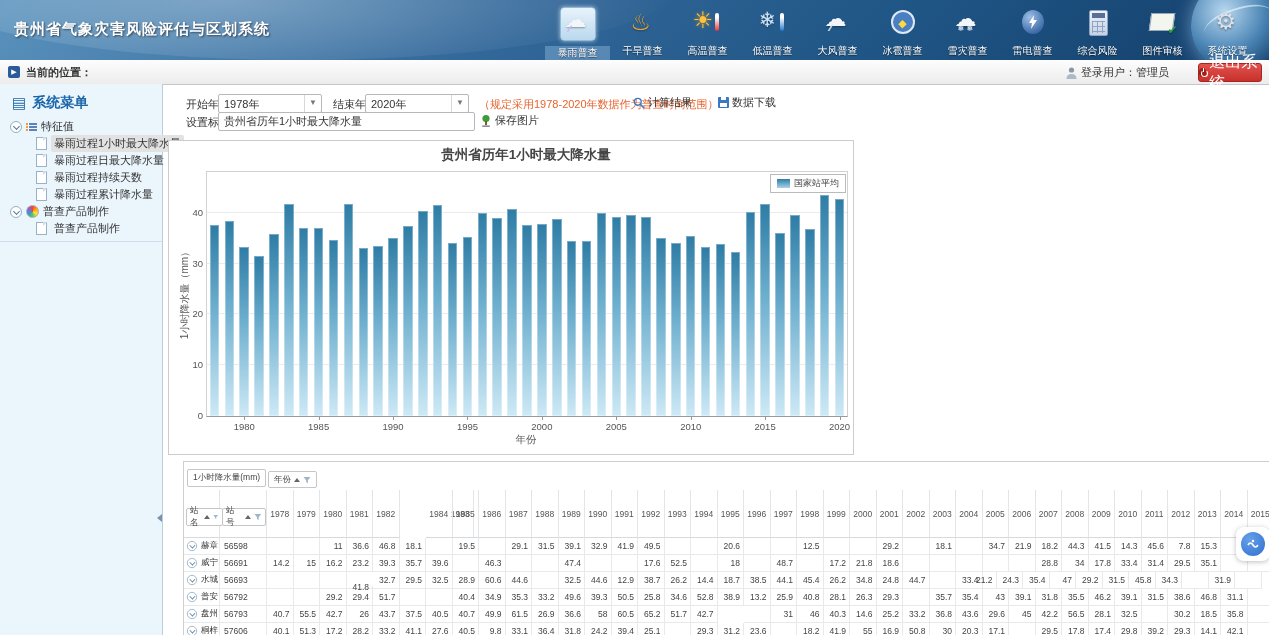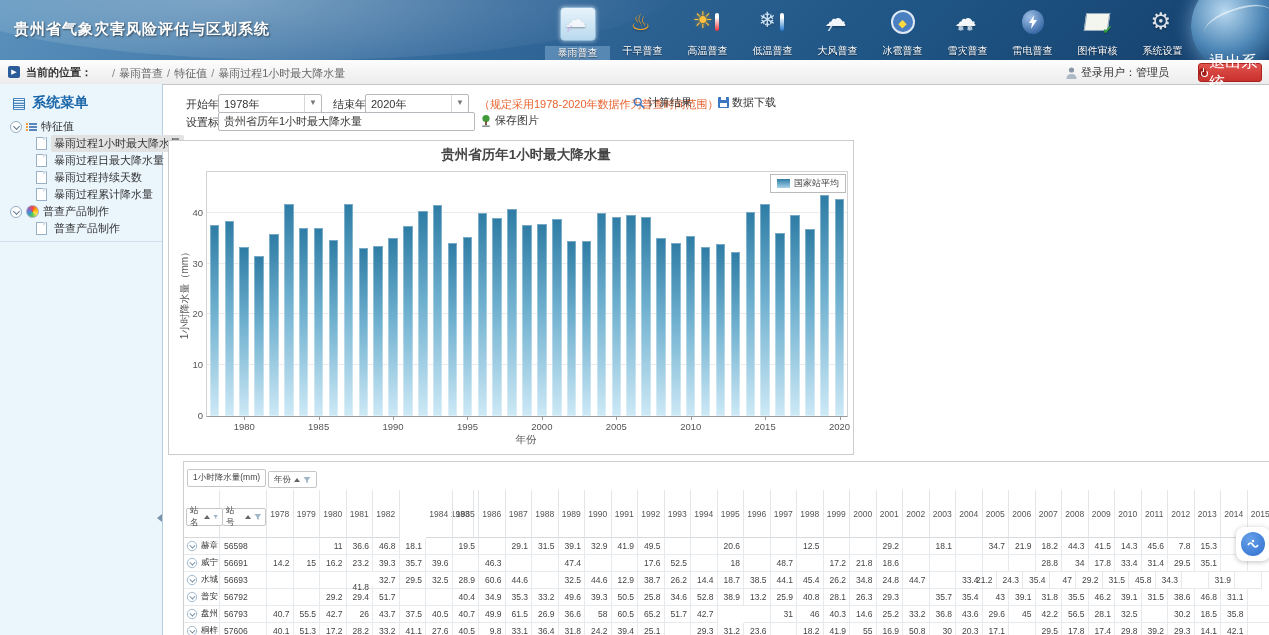--- a/index.html
+++ b/index.html
@@ -145,29 +145,29 @@
         <div class="nav-item active"><span class="ic"><span class="g-cloud">☁</span><span class="g-rain">∕∕∕</span></span><span class="lbl">暴雨普查</span></div>
         <div class="nav-item"><span class="ic"><span class="g-drought">♨</span></span><span class="lbl">干旱普查</span></div>
         <div class="nav-item"><span class="ic"><span class="g-sun">☀</span><span class="therm red"></span></span><span class="lbl">高温普查</span></div>
         <div class="nav-item"><span class="ic"><span class="g-flake">❄</span><span class="therm blue"></span></span><span class="lbl">低温普查</span></div>
         <div class="nav-item"><span class="ic"><span class="g-cloud">☁</span><span class="g-wind">∕∕∕</span></span><span class="lbl">大风普查</span></div>
         <div class="nav-item"><span class="ic"><span class="hail-circle"><span class="hail-diamond">◆</span></span></span><span class="lbl">冰雹普查</span></div>
         <div class="nav-item"><span class="ic"><span class="g-cloud">☁</span><span class="g-snowd">❅ ❅</span></span><span class="lbl">雪灾普查</span></div>
         <div class="nav-item"><span class="ic"><span class="thunder-circle"><svg width="10" height="16" viewBox="0 0 10 14" style="margin-top:4px">
                 <path d="M6 0 L1 8 H4 L3 14 L9 5 H5.5 Z" fill="#fff"></path>
               </svg></span></span><span class="lbl">雷电普查</span></div>
+        <div class="nav-item"><span class="ic"><span class="calc"></span></span><span class="lbl">综合风险</span></div>
         <div class="nav-item"><span class="ic"><span class="mapsheet"></span><span class="map-check">✔</span></span><span class="lbl">图件审核</span></div>
         <div class="nav-item"><span class="ic"><span class="g-gear">⚙</span></span><span class="lbl">系统设置</span></div>
       </div>
   </div>
 
   <div class="crumbbar">
     <div class="crumb-ic">▶</div>
     <div class="crumb-prefix">当前的位置：</div>
-    <div class="crumb-path"><b>/</b><span>暴雨普查</span><b>/</b><span>特征值</span><b>/</b><span>暴雨过程1小时最大降水量</span></div>
     <div class="userbox">
       <svg width="11" height="12" viewBox="0 0 11 12">
           <circle cx="5.5" cy="3" r="2.6" fill="#8b97a6"></circle>
           <path d="M.5 12 Q.5 7 5.5 7 Q10.5 7 10.5 12 Z" fill="#aeb9c6"></path>
         </svg>
       <span>登录用户：管理员</span>
     </div>
     <div class="logout">
       <span class="power"></span>
       <span>退出系统</span>

